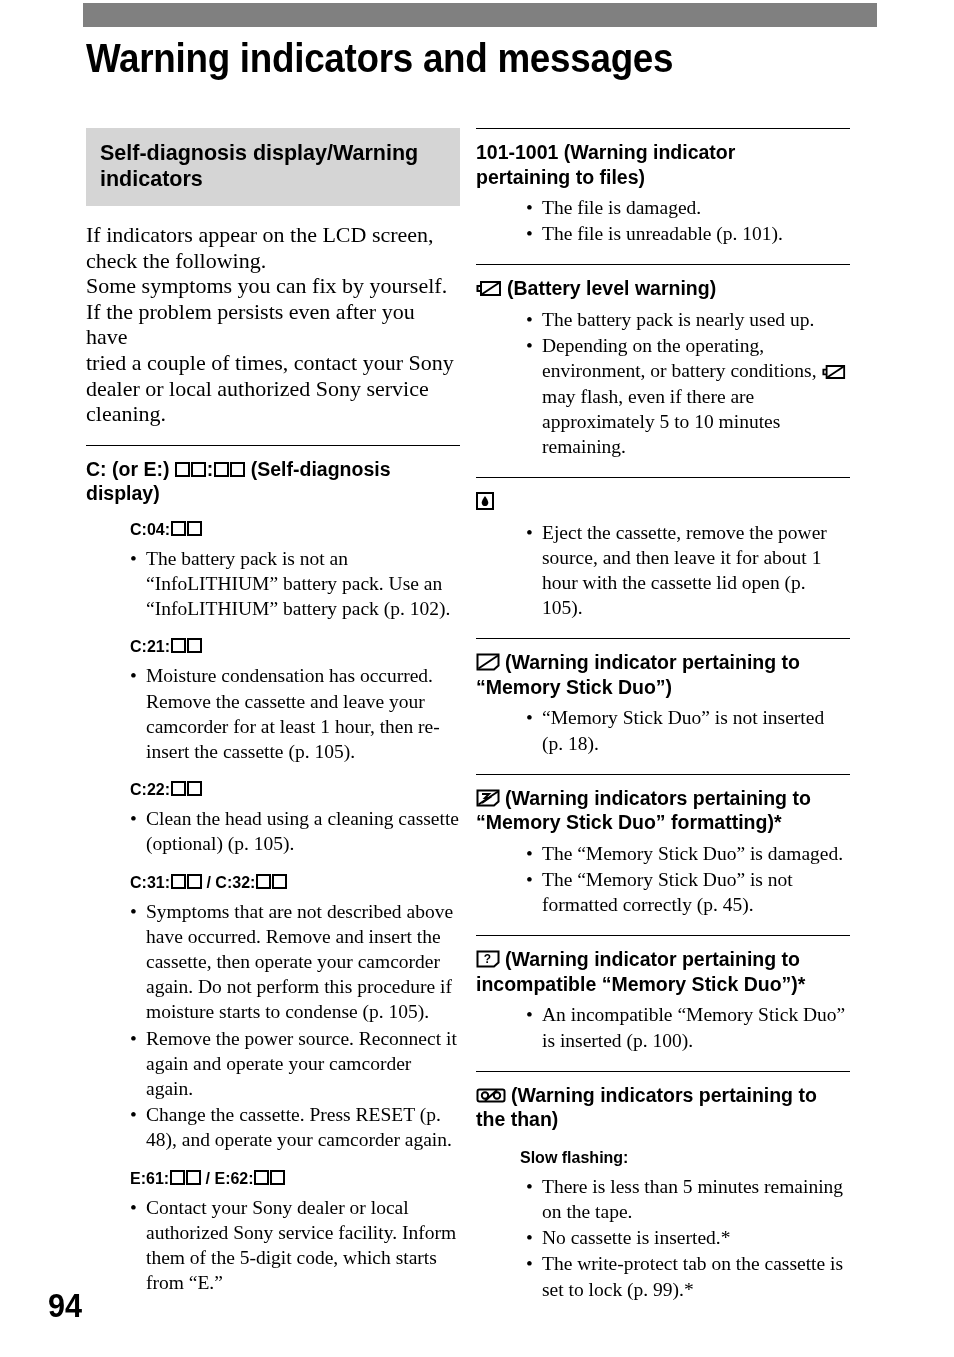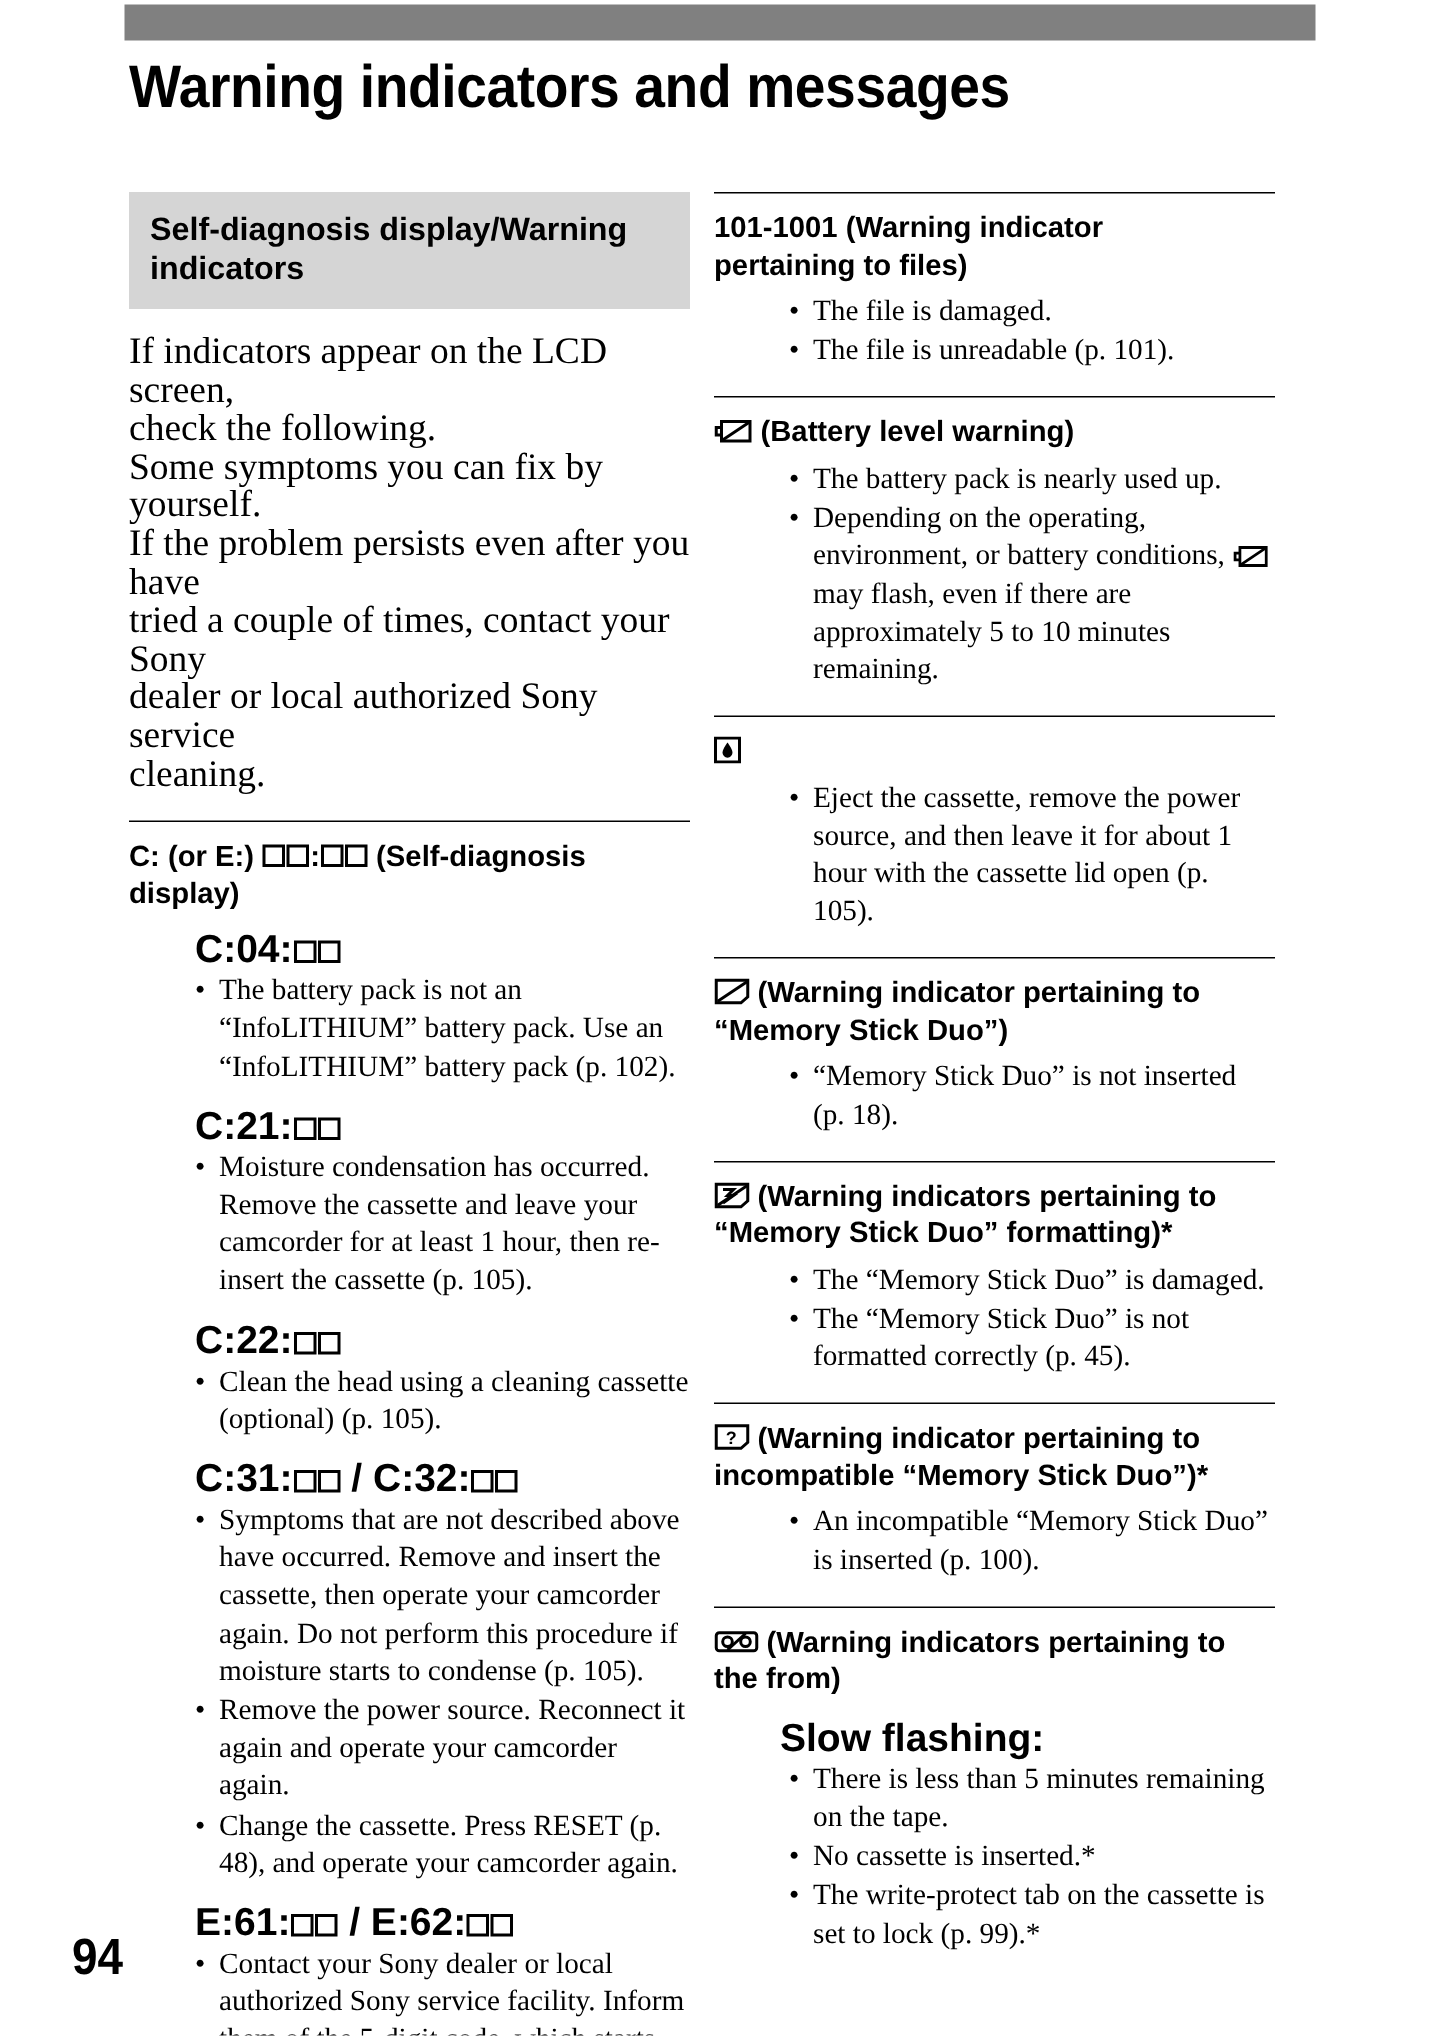--- a/index.html
+++ b/index.html
@@ -58,21 +58,21 @@
     font-family: "Liberation Sans", sans-serif;
     font-weight: bold;
     font-size: 21.5px;
     line-height: 26px;
     margin-bottom: 16px;
   }
   .gray-head .gh-line { display: block; white-space: nowrap; }
 
   
   .intro {
-    font-size: 25px;
+    font-size: 22px;
     line-height: 25.6px;
     margin: 0 0 6px 0;
   }
   .intro span { display: block; }
 
   
   .rule {
     border: 0;
     border-top: 1.6px solid #000;
     margin: 18px 0 11px 0;
@@ -86,21 +86,21 @@
     font-size: 19.5px;
     line-height: 24.5px;
     margin: 0 0 6px 0;
   }
   .sec-head .sh-line { display: block; }
 
   
   .sub-head {
     font-family: "Liberation Sans", sans-serif;
     font-weight: bold;
-    font-size: 26px;
+    font-size: 16px;
     line-height: 24px;
     margin: 14px 0 4px 0;
     padding-left: 44px;
   }
   .sub-head.first { margin-top: 12px; }
 
   
   ul.bullets {
     list-style: none;
     margin: 0;
@@ -307,21 +307,21 @@
 
   <hr class="rule">
 
   <div class="sec-head">
     <span class="sh-line"><span class="icn"><svg width="30" height="17" viewBox="0 0 30 17">
             <rect x="1.5" y="2.5" width="27" height="12" rx="2" fill="none" stroke="#000" stroke-width="2"></rect>
             <circle cx="9" cy="8.5" r="3.2" fill="none" stroke="#000" stroke-width="2"></circle>
             <circle cx="21" cy="8.5" r="3.2" fill="none" stroke="#000" stroke-width="2"></circle>
             <line x1="9" y1="14" x2="21" y2="3" stroke="#000" stroke-width="2"></line>
           </svg></span><span>(Warning indicators pertaining to</span></span>
-    <span class="sh-line">the from)</span>
+    <span class="sh-line">the than)</span>
   </div>
   <div class="sub-head">Slow flashing:</div>
   <ul class="bullets deep">
     <li>There is less than 5 minutes remaining on the tape.</li>
     <li>No cassette is inserted.*</li>
     <li>The write-protect tab on the cassette is set to lock (p. 99).*</li>
   </ul>
 
 </div>
 

